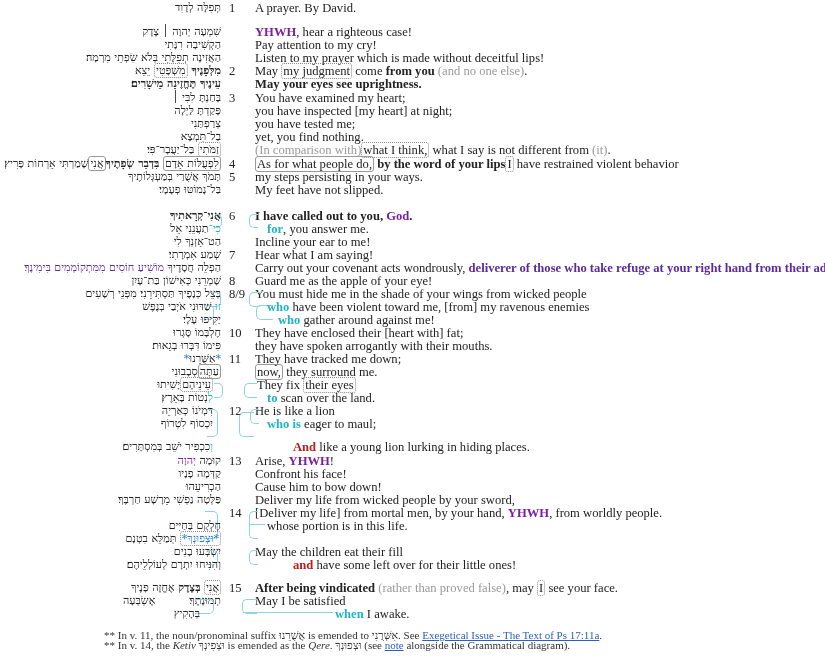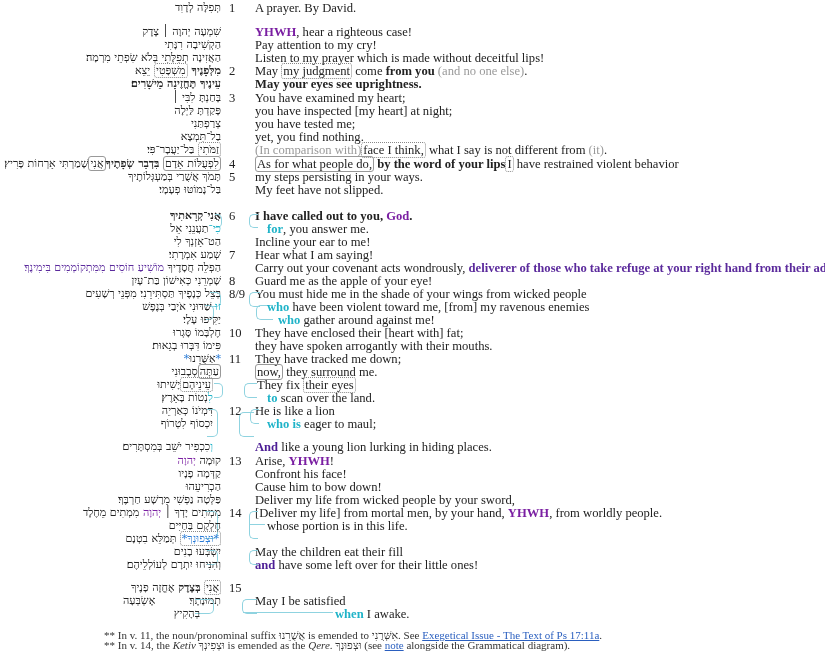--- a/index.html
+++ b/index.html
@@ -6,21 +6,21 @@
     body { width:825px; height:656px; position:relative; overflow:hidden;
       font-family:"Liberation Serif","DejaVu Serif",serif; color:#222; font-size:12.6px; }
     .row { position:absolute; left:0; width:825px; height:16px; line-height:16px; white-space:nowrap; }
     .heb { position:absolute; right:604px; direction:rtl; text-align:right; font-family:"DejaVu Serif",serif; font-size:11px; color:#222; }
     .num { position:absolute; left:229px; width:24px; text-align:left; }
     .eng { position:absolute; }
     .b { font-weight:bold; }
     .purple { color:#7a1fa2; font-weight:bold;margin-top:16px; }
     .deepP { color:#5b2a9c; font-weight:bold; }
     .teal { color:#1fb3c8; font-weight:bold; }
-    .blue { color:#4c1d95; font-weight:bold; }
+    .blue { color:#b91c1c; font-weight:bold;margin-left:38px; }
     .grey { color:#9a9a9a; }
     .box { border:1px solid #999; border-radius:3px; padding:0 1px; }
     .dbox { border:1px dotted #888; border-radius:3px; padding:0 1px; }
     .br { position:absolute; border:1px solid #8fd3e0; border-right:none; border-radius:5px 0 0 5px; }
     .brR { position:absolute; border:1px solid #8fd3e0; border-left:none; border-radius:0 5px 5px 0; }
     .hl { position:absolute; height:0; border-top:1px solid #8fd3e0; }
     .foot { position:absolute; left:104px; font-size:11px; line-height:10px; color:#333; white-space:nowrap; }
     .foot a { color:#2a5fbf; text-decoration:underline; }
     .ast { color:#2a7bd6; }
   </style>
@@ -75,21 +75,21 @@
   <span class="eng" style="left:255px">you have tested me;</span>
 </div>
 
 <div class="row" style="top:129px">
   <span class="heb">בַל־תִּמְצָא</span>
   <span class="eng" style="left:255px">yet, you find nothing.</span>
 </div>
 
 <div class="row" style="top:142px">
   <span class="heb"><span class="dbox">זַמֹּתִי</span> <span>בַּל־יַעֲבָר־פִּי׃</span></span>
-  <span class="eng" style="left:255px"><span class="grey">(In comparison with)</span><span class="dbox">face I think,</span><span> what I say is not different from </span><span class="grey">(it)</span><span>.</span></span>
+  <span class="eng" style="left:255px"><span class="grey">(In comparison with)</span><span class="dbox">what I think,</span><span> what I say is not different from </span><span class="grey">(it)</span><span>.</span></span>
 </div>
 
 <div class="row" style="top:156px">
   <span class="heb"><span class="box">לִפְעֻלּוֹת אָדָם</span> <span class="b">בִּדְבַר שְׂפָתֶיךָ</span><span class="box">אֲנִי</span><span>שָׁמַרְתִּי אָרְחוֹת פָּרִיץ׃</span></span>
   <span class="num">4</span>
   <span class="eng" style="left:255px"><span class="box">As for what people do,</span><span class="b"> by the word of your lips</span><span class="dbox">I</span><span> have restrained violent behavior</span></span>
 </div>
 
 <div class="row" style="top:169px">
   <span class="heb">תָּמֹךְ אֲשֻׁרַי בְּמַעְגְּלוֹתֶיךָ</span>
@@ -225,21 +225,20 @@
   <span class="heb">הַכְרִיעֵהוּ</span>
   <span class="eng" style="left:255px">Cause him to bow down!</span>
 </div>
 
 <div class="row" style="top:492px">
   <span class="heb">פַּלְּטָה נַפְשִׁי מֵרָשָׁע חַרְבֶּךָ׃</span>
   <span class="eng" style="left:255px">Deliver my life from wicked people by your sword,</span>
 </div>
 
 <div class="row" style="top:505px">
-  <span class="heb"><span>מִמְתִים יָדְךָ ׀</span> <span style="color:#7a1fa2">יְהוָה</span> <span>מִמְתִים מֵחֶלֶד</span></span>
   <span class="num">14</span>
   <span class="eng" style="left:255px"><span>[Deliver my life] from mortal men, by your hand, </span><span class="purple">YHWH</span><span>, from worldly people.</span></span>
 </div>
 <div class="br" style="left:249px;top:511px;width:8px;height:26px"></div>
 <div class="hl" style="left:249px;top:524px;width:16px"></div>
 <div class="brR" style="left:205px;top:511px;width:12px;height:26px"></div>
 
 <div class="row" style="top:518px">
   <span class="heb">חֶלְקָם בַּחַיִּים</span>
   <span class="eng" style="left:267px">whose portion is in this life.</span>
@@ -257,20 +256,21 @@
 <div class="brR" style="left:207px;top:550px;width:10px;height:13px"></div>
 
 <div class="row" style="top:557px">
   <span class="heb">וְהִנִּיחוּ יִתְרָם לְעוֹלְלֵיהֶם׃</span>
   <span class="eng" style="left:255px"><span class="blue">and</span><span> have some left over for their little ones!</span></span>
 </div>
 
 <div class="row" style="top:580px">
   <span class="heb"><span class="dbox">אֲנִי</span> <span class="b">בְּצֶדֶק</span> <span>אֶחֱזֶה פָנֶיךָ</span></span>
   <span class="num">15</span>
+  <span class="eng" style="left:255px"><span class="b">After being vindicated</span><span class="grey"> (rather than proved false)</span><span>, may </span><span class="dbox">I</span><span> see your face.</span></span>
 </div>
 
 <div class="row" style="top:593px">
   <span class="heb"><span>תְמוּנָתֶךָ׃</span><span style="display:inline-block;width:34px"></span><span>אֶשְׂבְּעָה</span></span>
   <span class="eng" style="left:255px">May I be satisfied</span>
 </div>
 <div class="br" style="left:242px;top:599px;width:14px;height:13px"></div>
 <div class="hl" style="left:243px;top:612px;width:90px"></div>
 <div class="brR" style="left:195px;top:599px;width:18px;height:13px"></div>
 

